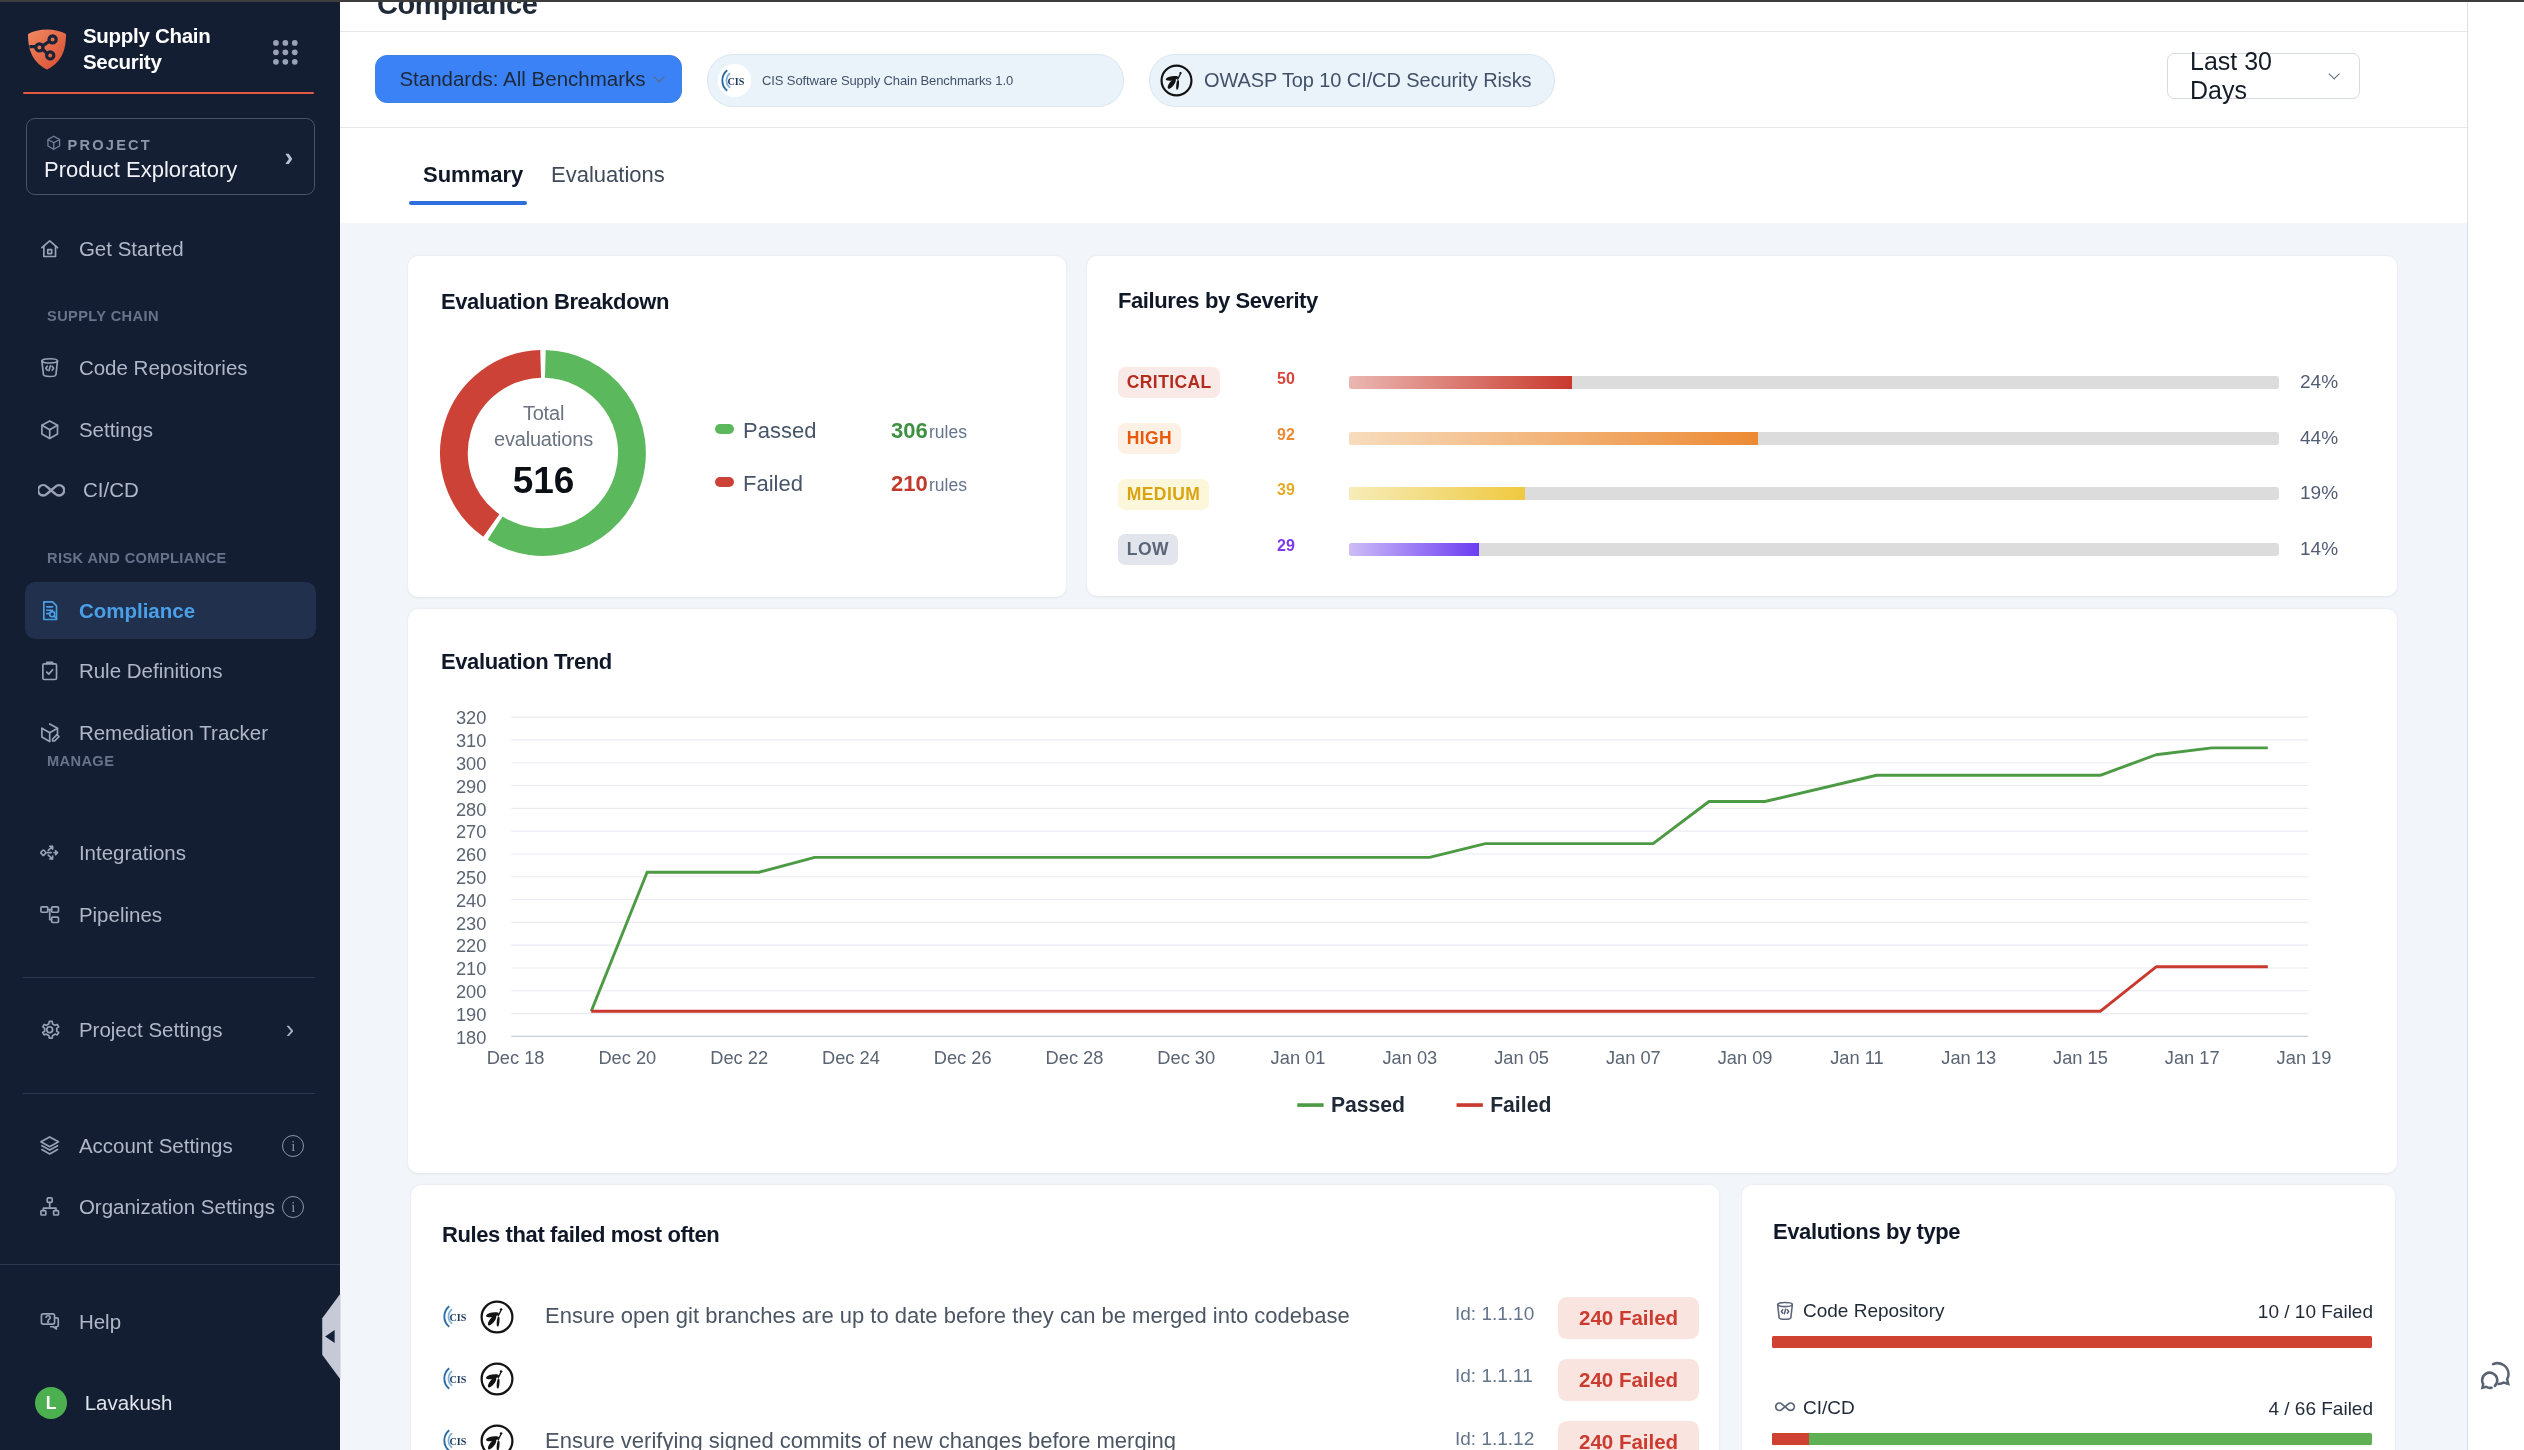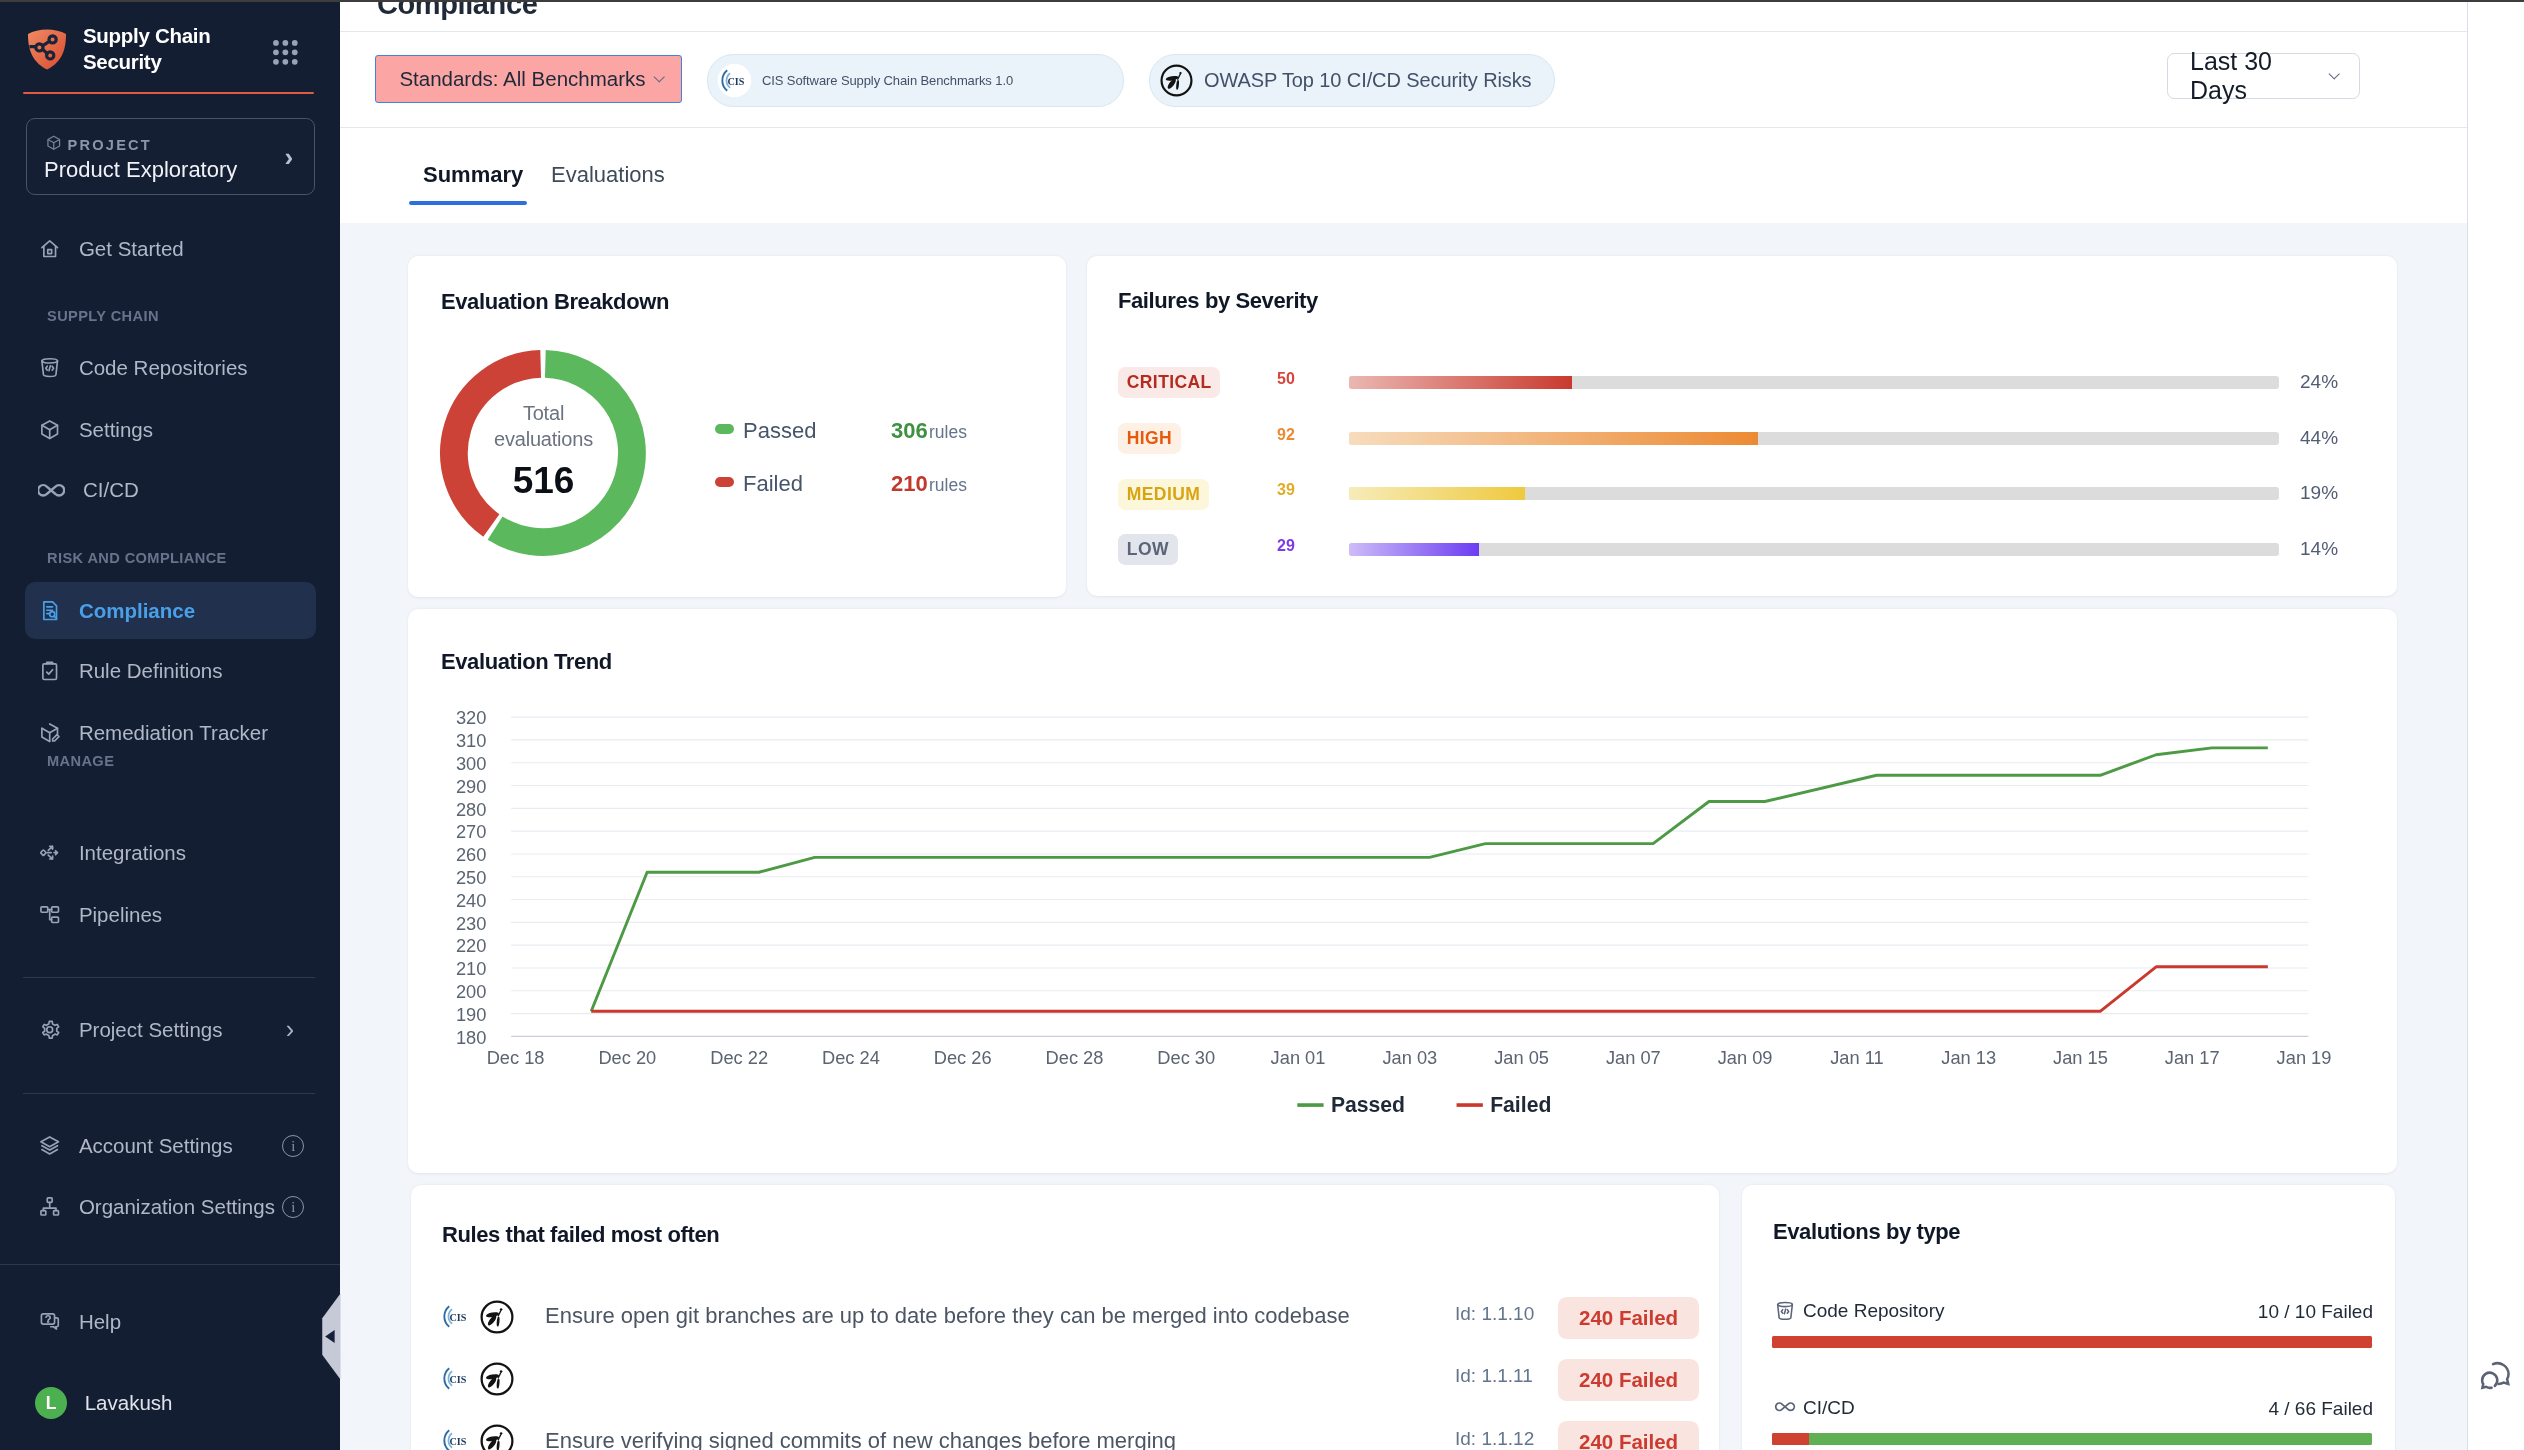--- a/index.html
+++ b/index.html
@@ -23,21 +23,21 @@
 .nsect{position:absolute;left:47px;color:#68738b;font-size:14.6px;font-weight:bold;letter-spacing:0.4px;white-space:nowrap}
 .sbdiv{position:absolute;left:23.4px;width:292px;height:0.7px;background:#2c3750}
 .chev{position:absolute;right:22px;top:10.2px;color:#aab2c2;font-size:25px}
 .info{position:absolute;right:11.7px;top:14px;color:#8b93a7;font-size:14.6px;border:1.1px solid #8b93a7;border-radius:50%;width:22px;height:22px;line-height:20px;text-align:center;font-family:"Liberation Serif"}
 .avatar{margin-left:10.2px;width:32px;height:32px;border-radius:50%;background:#4caf50;color:#fff;font-size:17.5px;font-weight:bold;display:flex;align-items:center;justify-content:center;flex:none}
 
 #main{position:absolute;left:340px;top:2.2px;width:2184px;height:1449px;background:#fff}
 h1{position:absolute;left:37px;top:-14.6px;font-size:29px;font-weight:bold;color:#1f2937;line-height:32px;letter-spacing:-0.4px}
 .hline{position:absolute;left:0;height:0.7px;background:#e4e7ec;width:2127px}
 .vline{position:absolute;left:2127px;top:0;width:0.7px;height:1451px;background:#dcdfe8}
-.stdsel{position:absolute;left:35px;top:53px;width:307px;height:48px;border:1.8px solid #3f83de;border-radius:3px;background:#fca5a5;display:flex;align-items:center}
+.stdsel{position:absolute;left:35px;top:53px;width:307px;height:48px;border:1.8px solid #3f83de;border-radius:12px;background:#3b82f6;display:flex;align-items:center}
 .stdsel span{margin-left:23.4px;font-size:20.5px;color:#1d2939;font-weight:500}
 .selchev{margin-left:auto;margin-right:17.5px;border:solid #5f6b7a;border-width:0 1.8px 1.8px 0;padding:3.7px;transform:rotate(45deg);margin-top:-4.4px}
 .fpill{position:absolute;top:52px;height:53px;border-radius:26px;background:#eaf3f9;border:1.1px solid #dae7f0;display:flex;align-items:center}
 .fpill .txt{font-size:13px;color:#43506a;font-weight:500;margin-left:10.2px;margin-right:20.5px;white-space:nowrap;letter-spacing:-0.1px}
 .fpill svg{margin-left:8.8px;flex:none}
 .last30{position:absolute;left:1827px;top:51px;width:193px;height:46px;border:1.1px solid #d5d9e2;border-radius:7.3px;background:#fff;display:flex;align-items:center}
 .last30 span{margin-left:22px;font-size:25px;color:#141c28;font-weight:500}
 .tab1{position:absolute;left:83px;top:160px;font-size:22px;font-weight:bold;color:#101828}
 .tab2{position:absolute;left:211px;top:160px;font-size:22px;color:#3f4a5a}
 .tabline{position:absolute;left:69px;top:199px;width:118px;height:3.7px;background:#2f6fdd;border-radius:2.2px}

